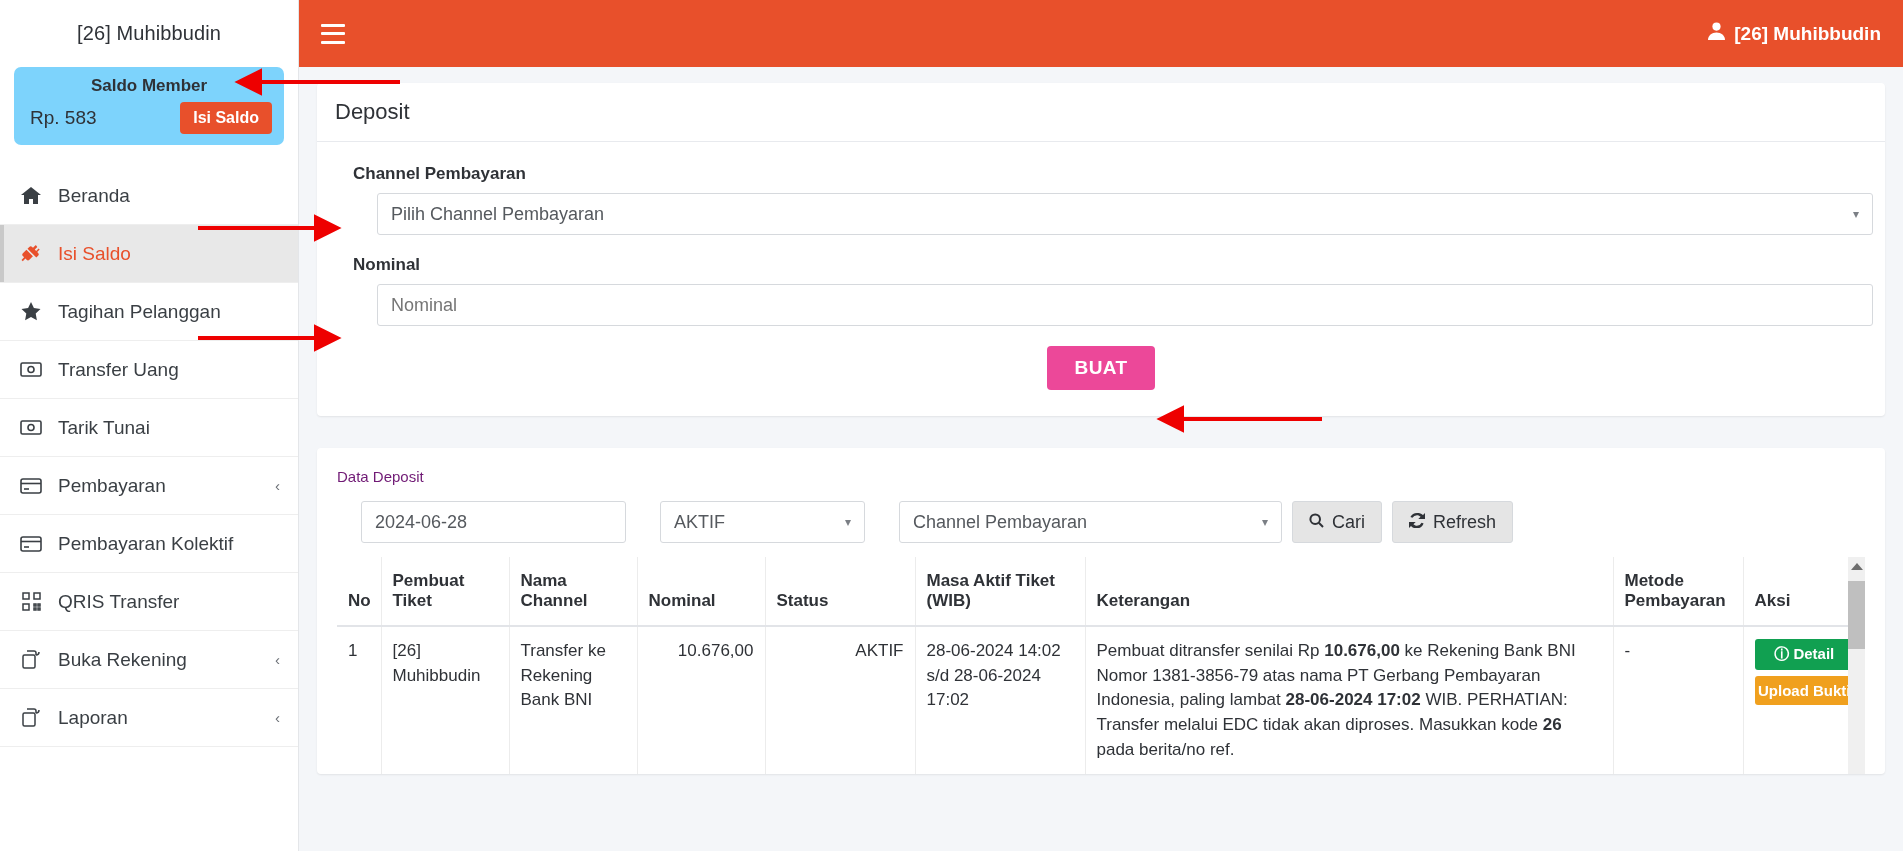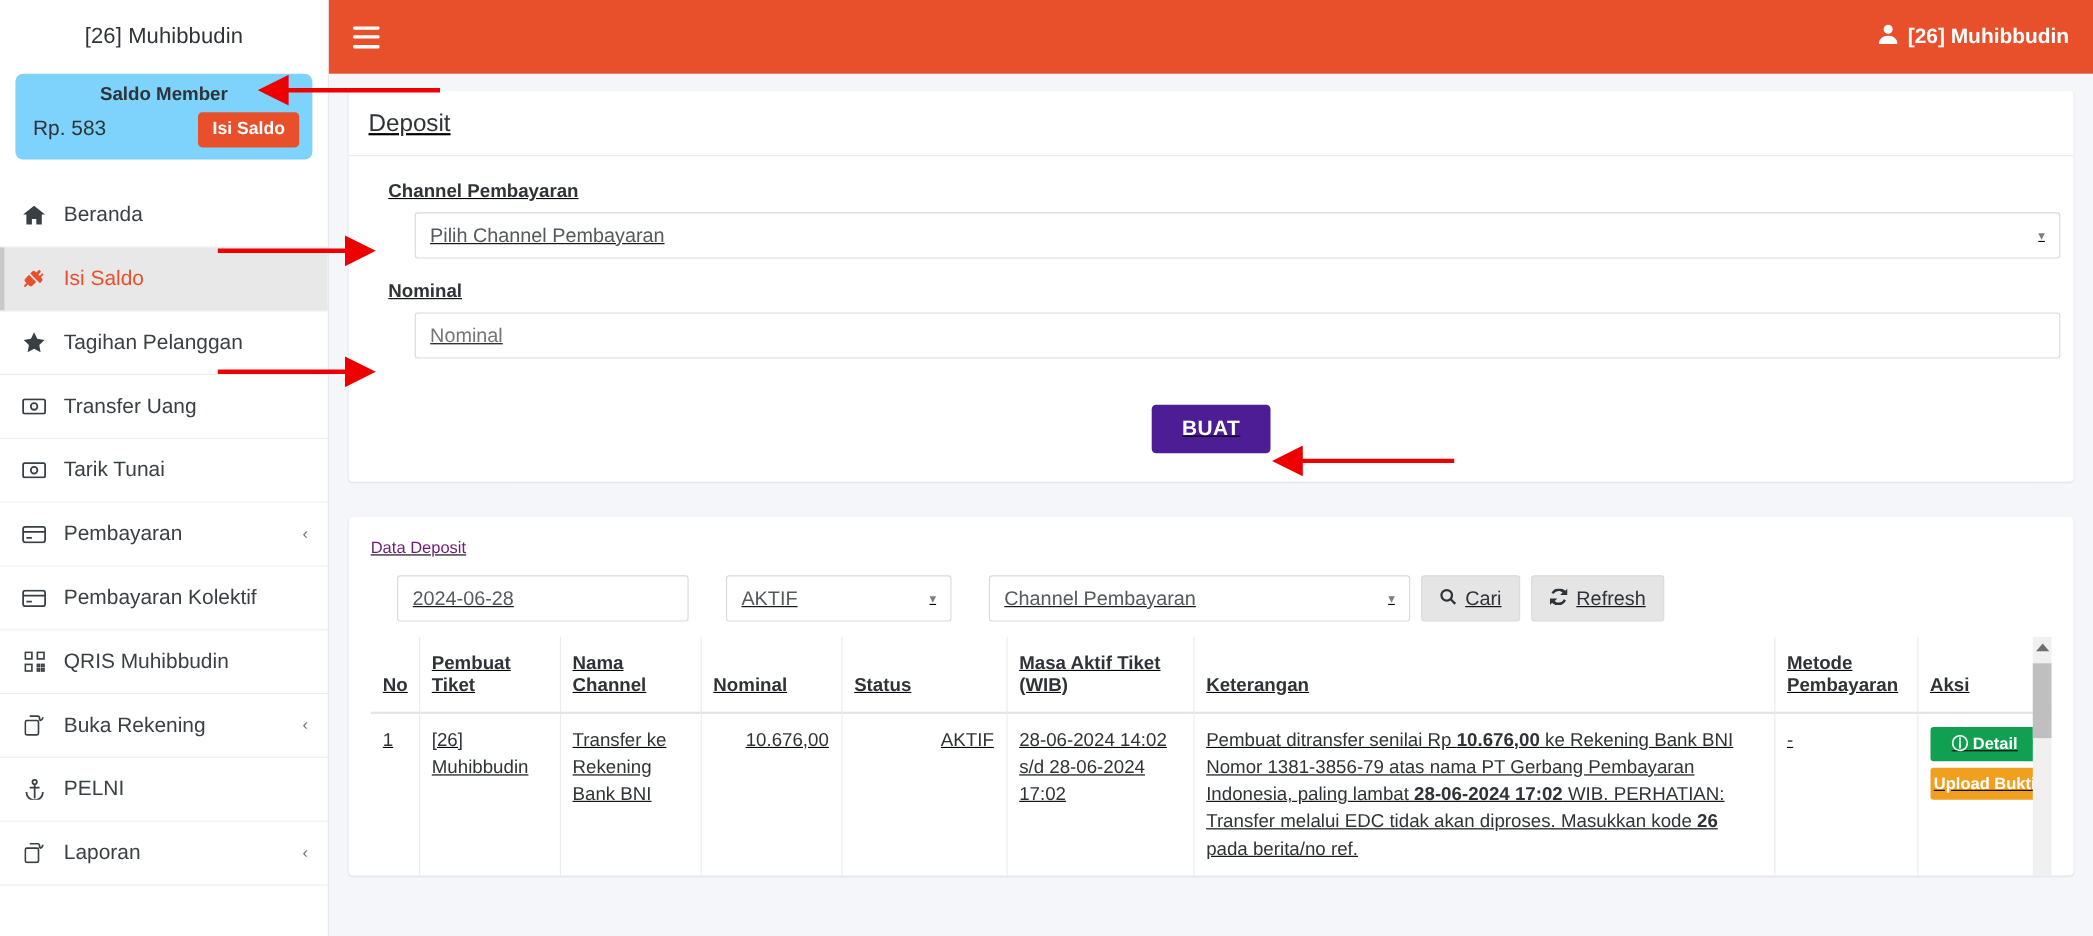--- a/index.html
+++ b/index.html
@@ -71,21 +71,21 @@
     width: 24px; height: 20px; display: flex; flex-direction: column;
     justify-content: space-between; cursor: pointer;
   }
   .hamburger i { display: block; height: 3px; background: #fff; border-radius: 1px; }
   .hamburger i:nth-child(3) { width: 100%; }
   .topbar-user {
     display: flex; align-items: center; gap: 9px;
     color: #ffffff; font-size: 19px; font-weight: bold; cursor: pointer;
   }
 
-  .content { padding: 16px 18px 0 18px; text-decoration: underline; }
+  .content { padding: 16px 18px 0 18px; }
 
   .card {
     background: #ffffff; border-radius: 4px;
     box-shadow: 0 1px 2px rgba(0,0,0,.08);
   }
   .card-header {
     padding: 16px 18px 16px 18px;
     border-bottom: 1px solid #e8eaee;
     font-size: 22px; color: #2f3237;
   }
@@ -100,23 +100,23 @@
     background: #fff; padding: 0 13px;
     font-size: 18px; color: #55595e;
     font-family: "Liberation Sans", sans-serif;
     display: flex; align-items: center; margin-left: 24px;
   }
   .select-ctl { justify-content: space-between; }
   .select-caret { color: #7b7f85; font-size: 12px; }
   .field-group { margin-bottom: 20px; }
   .btn-buat-wrap { display: flex; justify-content: center; margin-top: 12px; }
   .btn-buat {
-    background: #4c1d95; color: #fff; border: none; border-radius: 4px;
+    background: #ec4899; color: #fff; border: none; border-radius: 4px;
     font-size: 19px; font-weight: bold; padding: 11px 28px; cursor: pointer;
-    font-family: "Liberation Sans", sans-serif; letter-spacing: .4px; margin-top: 22px;
+    font-family: "Liberation Sans", sans-serif; letter-spacing: .4px;
   }
 
   
   .card2 { margin-top: 32px; }
   .card2-title { font-size: 15px; color: #701a75; padding: 20px 20px 0 20px; }
   .filters { display: flex; gap: 10px; padding: 16px 20px 14px 20px; align-items: center; }
   .f-date { width: 265px; }
   .f-status { width: 205px; }
   .f-channel { width: 383px; }
   .btn-light {
@@ -274,46 +274,35 @@
           <svg width="19" height="19" viewBox="0 0 19 19" fill="none" stroke="currentColor" stroke-width="1.5">
               <rect x="1" y="1" width="6" height="6"></rect>
               <rect x="12" y="1" width="6" height="6"></rect>
               <rect x="1" y="12" width="6" height="6"></rect>
               <rect x="12" y="12" width="2" height="2"></rect>
               <rect x="16" y="12" width="2" height="2"></rect>
               <rect x="12" y="16" width="2" height="2"></rect>
               <rect x="16" y="16" width="2" height="2"></rect>
             </svg>
         </span>
-        <span>QRIS Muhibbudin</span>
+        <span>QRIS Transfer</span>
       </div>
 
       <div class="menu-item">
         <span class="mi-icon">
           <svg width="19" height="19" viewBox="0 0 19 19" fill="none" stroke="currentColor" stroke-width="1.5">
               <path d="M5 1h7a2 2 0 0 1 2 2v2"></path>
               <rect x="1" y="5" width="12" height="13" rx="1.5"></rect>
               <path d="M14 5a3 3 0 0 0 3-3"></path>
             </svg>
         </span>
         <span>Buka Rekening</span>
         <span class="mi-caret">‹</span>
       </div>
 
-      <div class="menu-item">
-        <span class="mi-icon">
-          <svg width="19" height="19" viewBox="0 0 19 19" fill="none" stroke="currentColor" stroke-width="1.6">
-              <circle cx="9.5" cy="3" r="2"></circle>
-              <line x1="9.5" y1="5" x2="9.5" y2="18"></line>
-              <line x1="5" y1="8" x2="14" y2="8"></line>
-              <path d="M2 12a7.5 7.5 0 0 0 15 0"></path>
-            </svg>
-        </span>
-        <span>PELNI</span>
-      </div>
 
 
       <div class="menu-item">
         <span class="mi-icon">
           <svg width="19" height="19" viewBox="0 0 19 19" fill="none" stroke="currentColor" stroke-width="1.5">
               <path d="M5 1h7a2 2 0 0 1 2 2v2"></path>
               <rect x="1" y="5" width="12" height="13" rx="1.5"></rect>
               <path d="M14 5a3 3 0 0 0 3-3"></path>
             </svg>
         </span>

